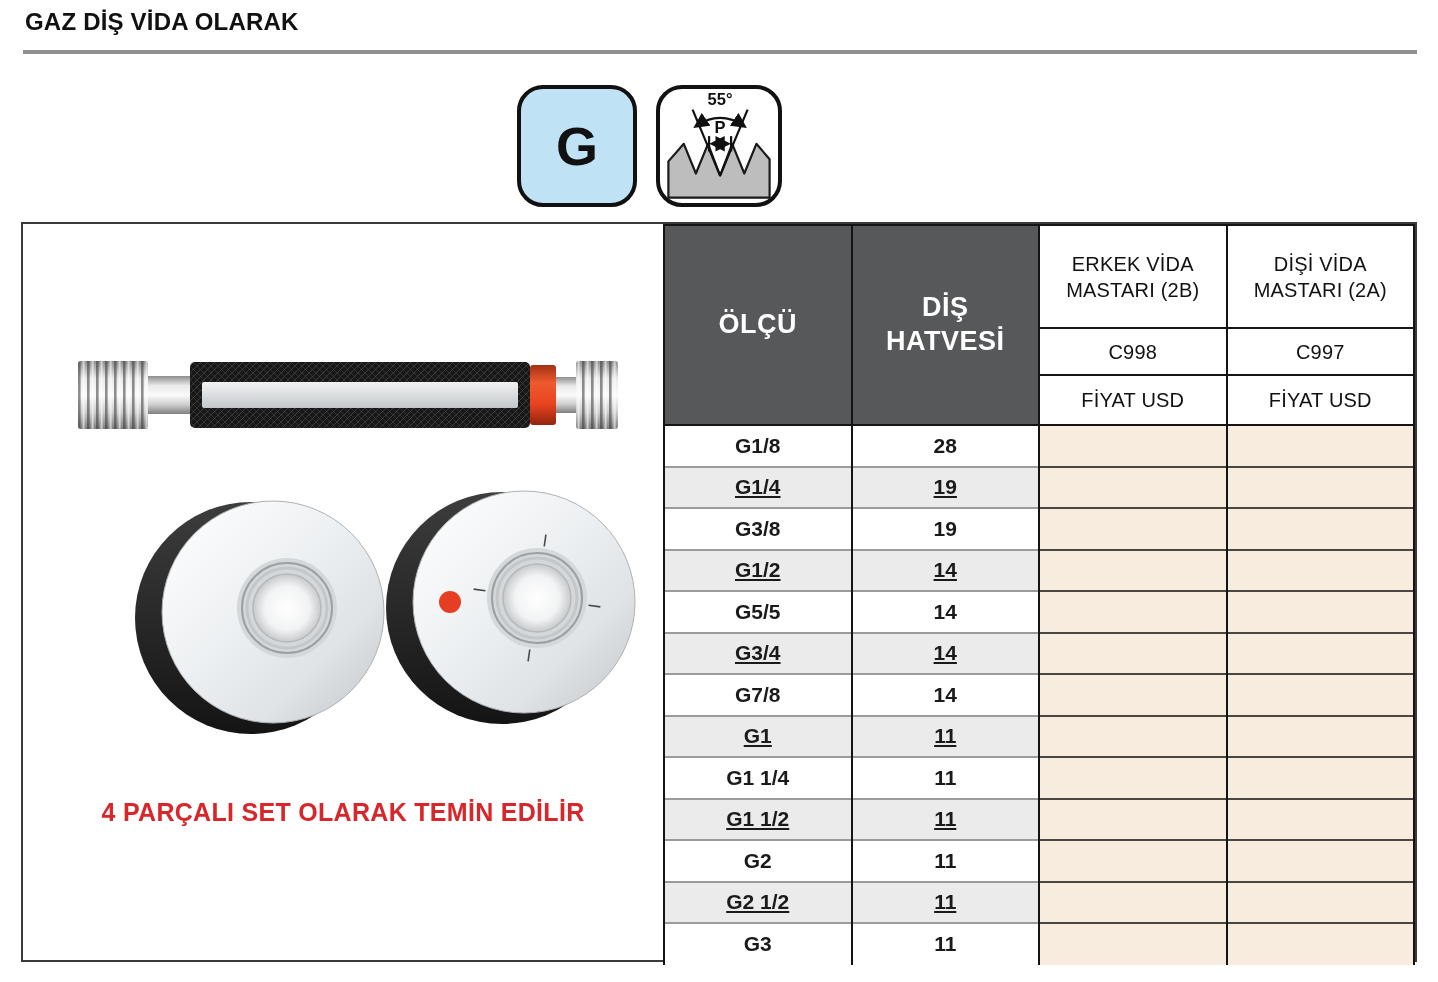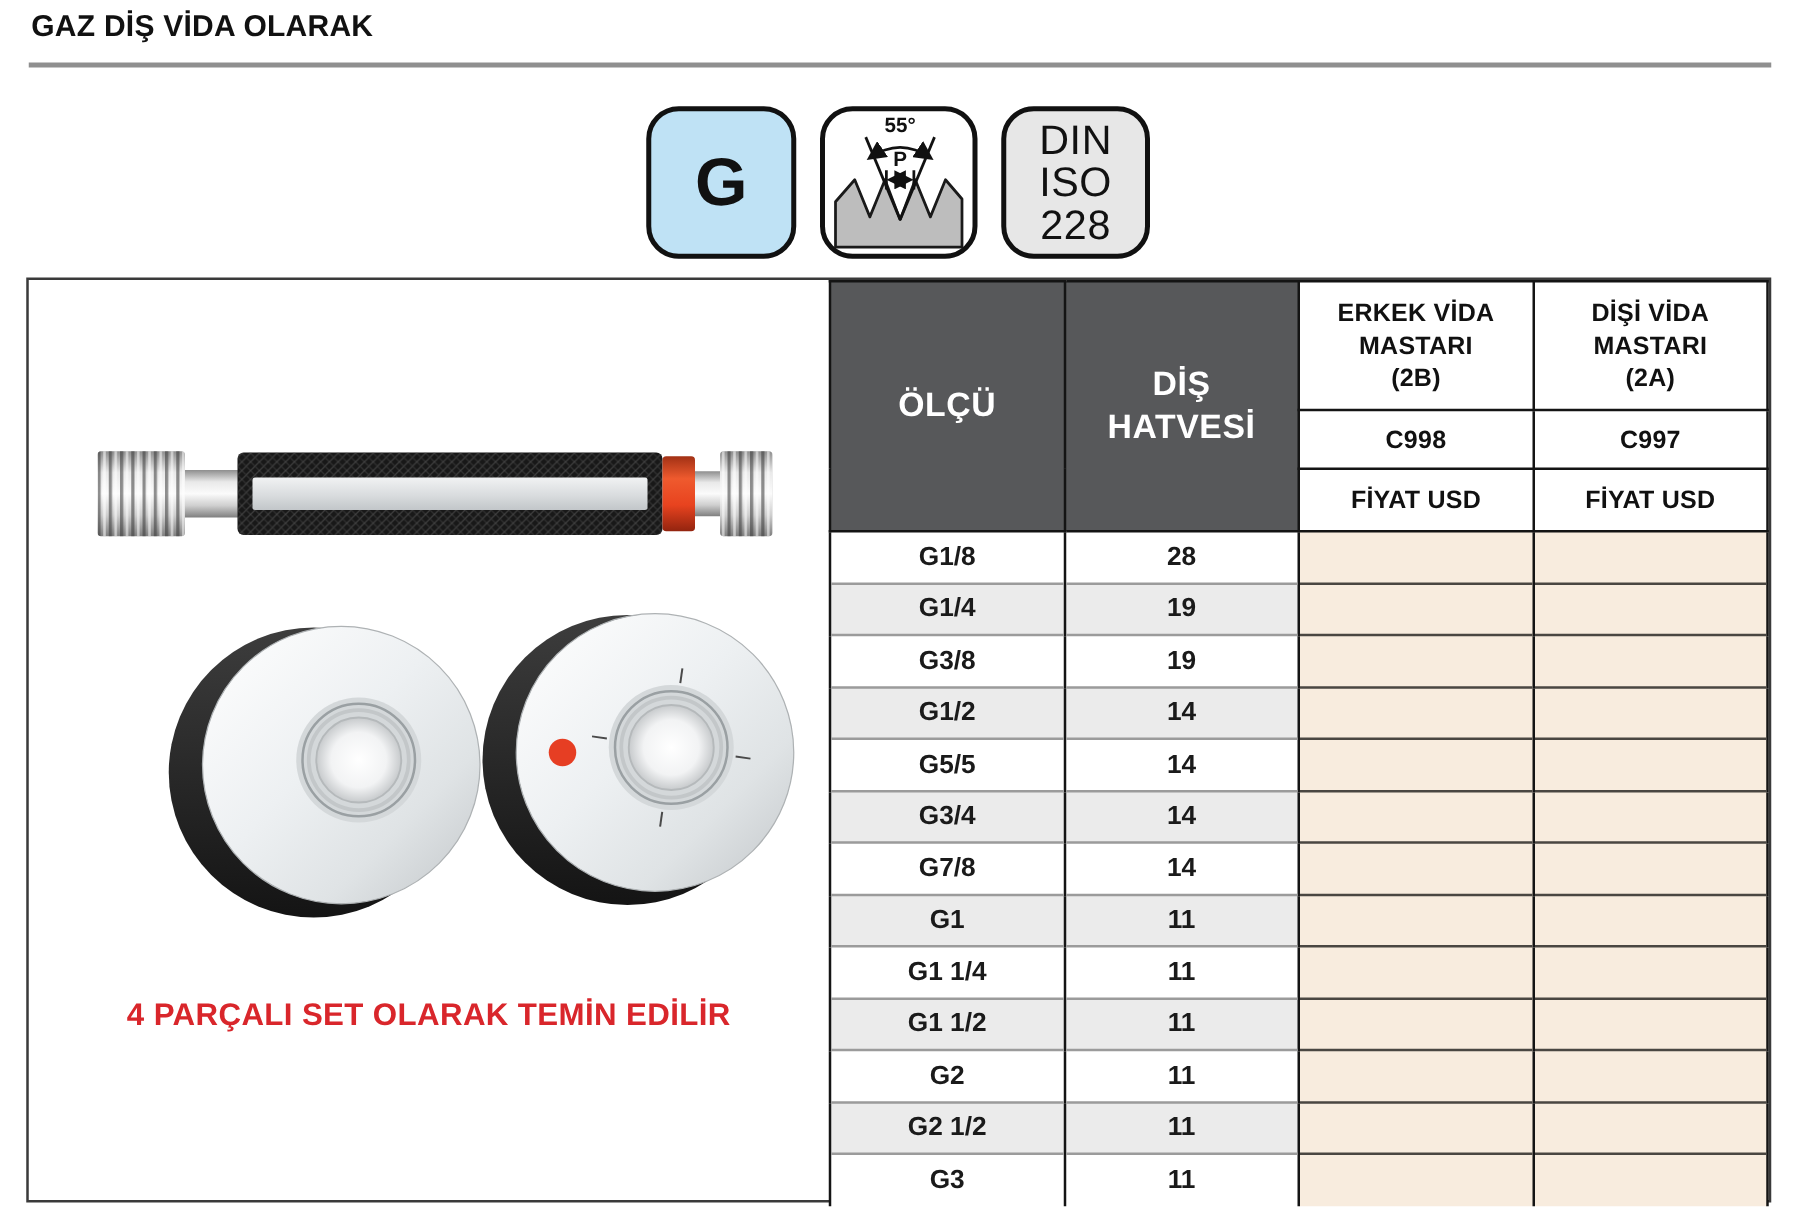--- a/index.html
+++ b/index.html
@@ -45,25 +45,25 @@
   .table-area{ flex:1; }
   table{ border-collapse:collapse; table-layout:fixed; width:100%; height:740px; }
   col{ width:25%; }
   .hr1{ height:103px; } .hr2{ height:47px; } .hr3{ height:50px; }
   th{ border:2px solid #141414; }
   th.dark{
     background:#57585a; color:#ffffff; font-size:27px; font-weight:700; letter-spacing:.5px;
     text-align:center; vertical-align:middle; line-height:1.25;
   }
   th.sub{
-    background:#ffffff; color:#111; font-size:20px; font-weight:700; letter-spacing:.2px;
+    background:#ffffff; color:#111; font-size:20px; font-weight:400; letter-spacing:.2px;
     vertical-align:middle; line-height:1.3; padding:2px 26px;
   }
   tbody tr{ height:41.5px; }
-  tbody tr.alt td.plain{ background:#ebebeb; }
+  tbody tr.alt td.plain{ background:#ebebeb;text-decoration:underline; }
   td{ text-align:center; vertical-align:middle;margin-top:40px; }
   td.plain{
     background:#ffffff; font-size:21px; font-weight:700; color:#1a1a1a;
     border-top:2px solid #9b9b9b; border-left:2px solid #141414; border-right:2px solid #141414;
   }
   td.price{
     background:#f8ecde;
     border-top:2px solid #4a4641; border-left:2px solid #141414; border-right:2px solid #141414;
   }
 </style>
@@ -91,25 +91,20 @@
       <line x1="51" y1="77" x2="76" y2="17" stroke="#111" stroke-width="2"></line>
       <path d="M 29 32 Q 51 17 73 32" fill="none" stroke="#111" stroke-width="2" marker-start="url(#ah)" marker-end="url(#ah)"></path>
       <text x="51" y="13" text-anchor="middle" font-size="15" font-weight="600" fill="#111">55°</text>
       <line x1="41" y1="41" x2="41" y2="55" stroke="#111" stroke-width="2"></line>
       <line x1="61" y1="41" x2="61" y2="55" stroke="#111" stroke-width="2"></line>
       <line x1="44" y1="48" x2="58" y2="48" stroke="#111" stroke-width="2" marker-start="url(#ah)" marker-end="url(#ah)"></line>
       <text x="51" y="38" text-anchor="middle" font-size="15" font-weight="600" fill="#111">P</text>
     </svg>
   </div>
 
-  <div class="badge badge-standard">
-    <span class="std-line">DIN</span>
-    <span class="std-line">ISO</span>
-    <span class="std-line">228</span>
-  </div>
 </div>
 
 <div class="main-box">
 
   <div class="figure-area">
 
     <div class="plug-wrap">
       <svg width="540" height="72" viewBox="0 0 540 72">
         <defs>
           <linearGradient id="mv" x1="0" y1="0" x2="0" y2="1">

